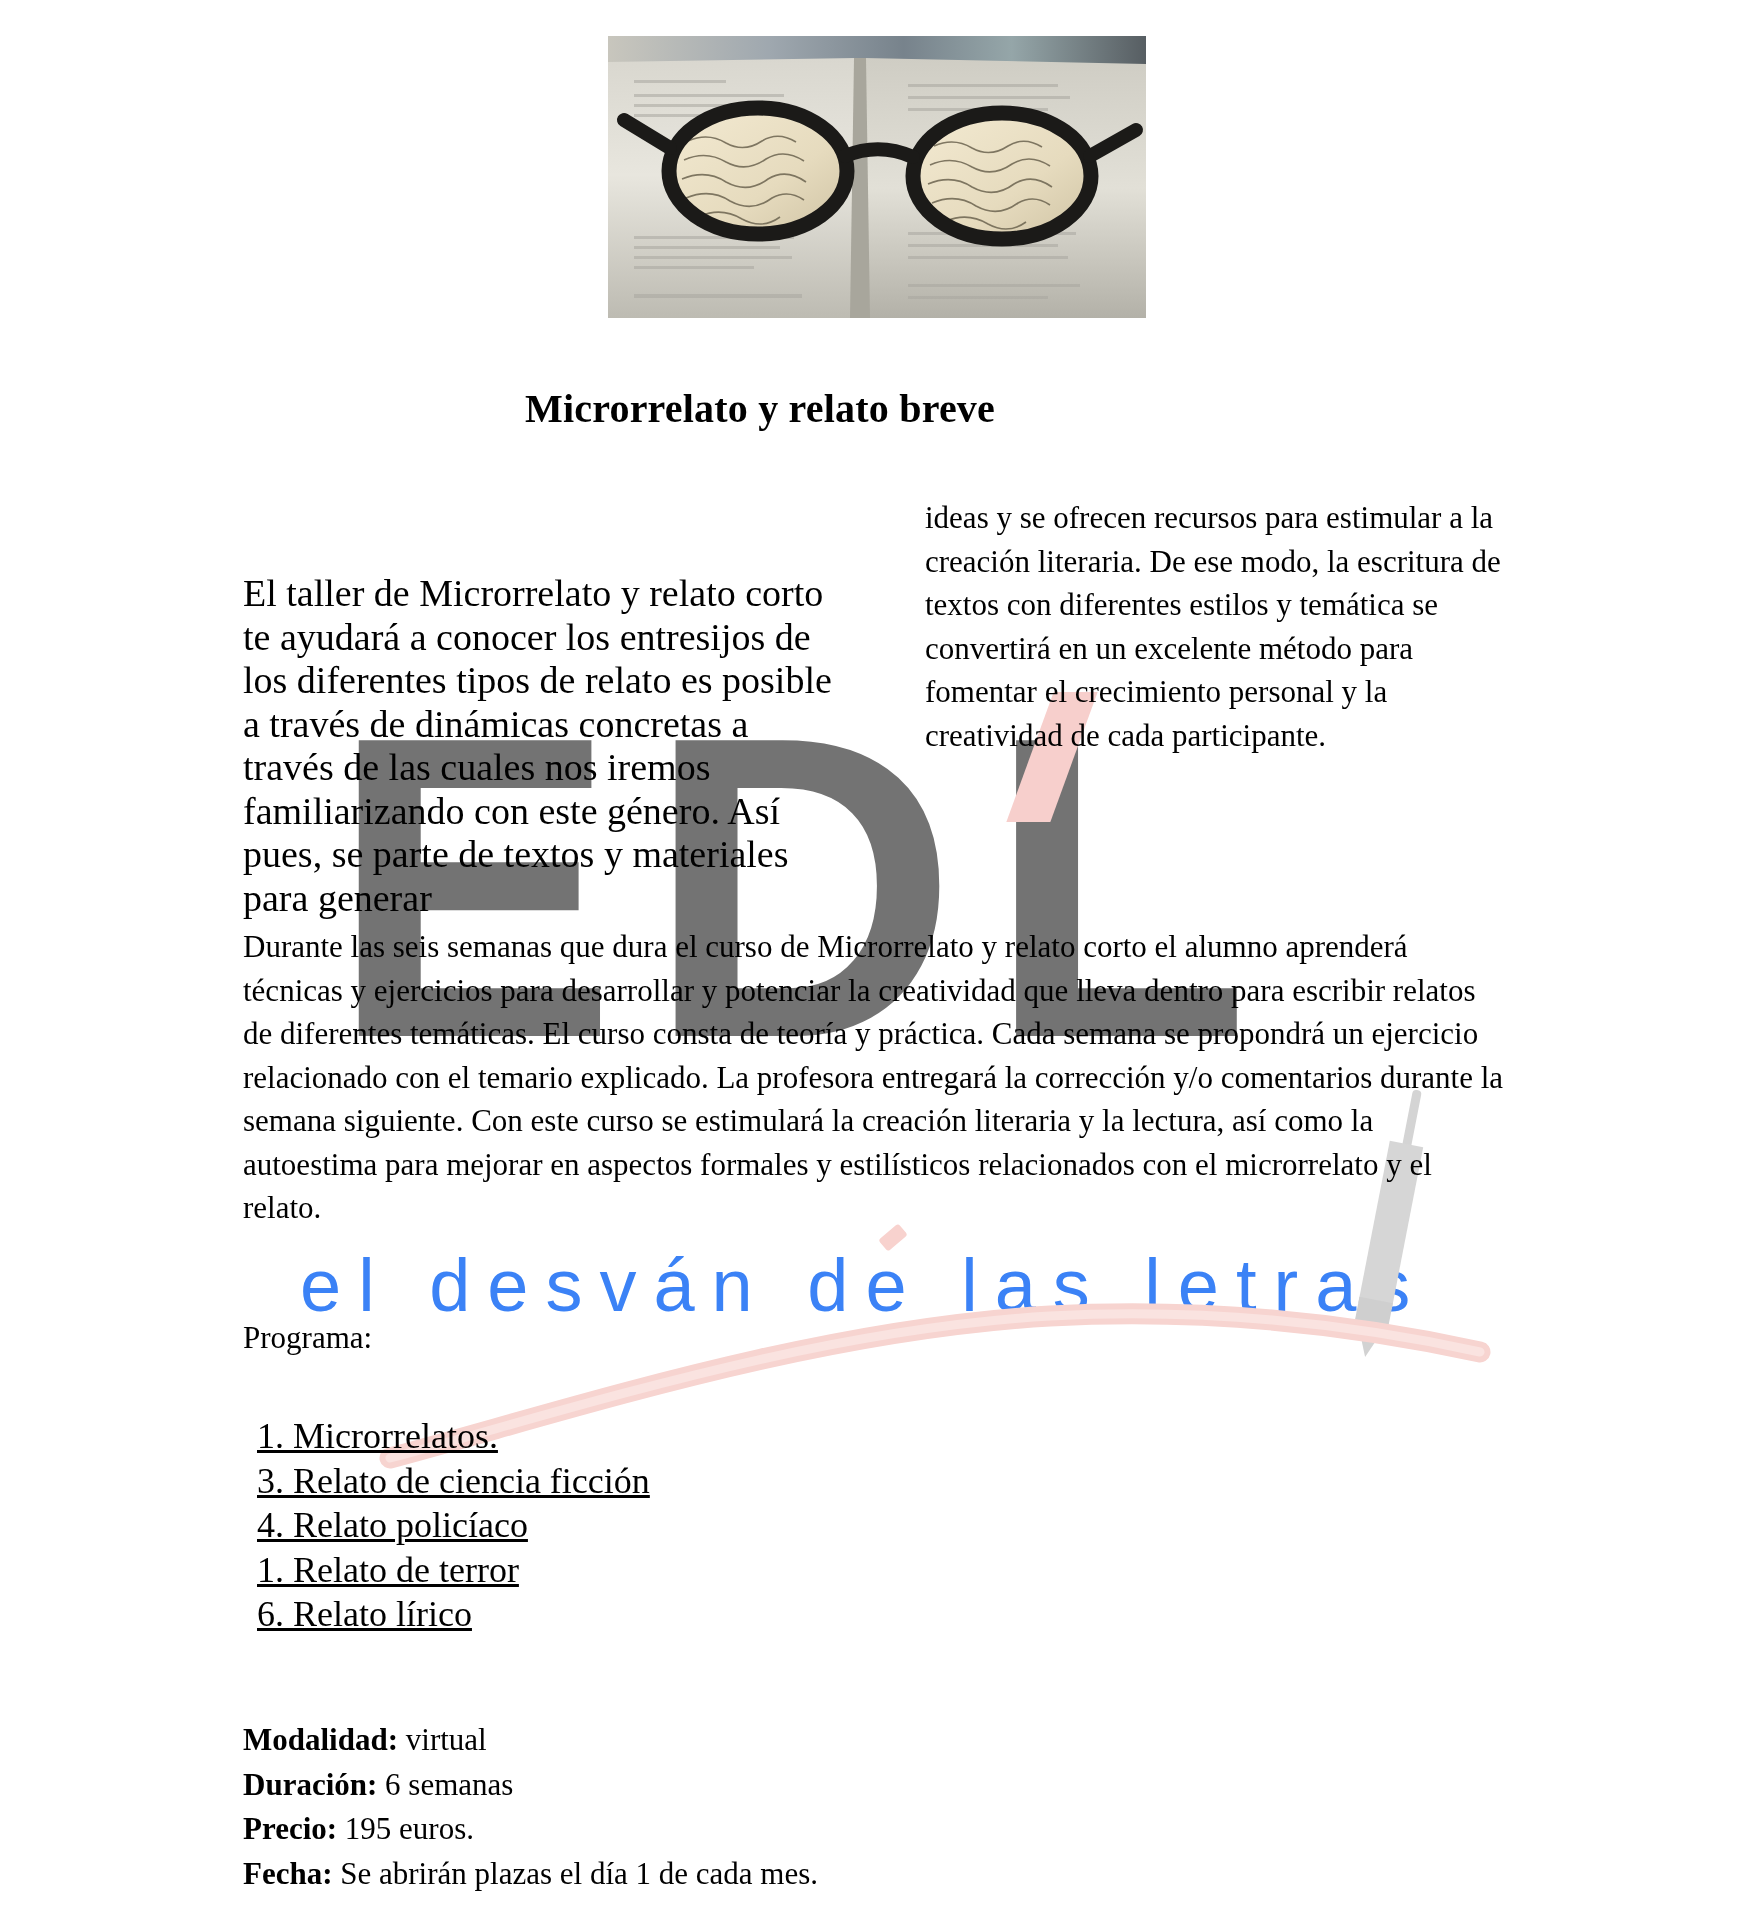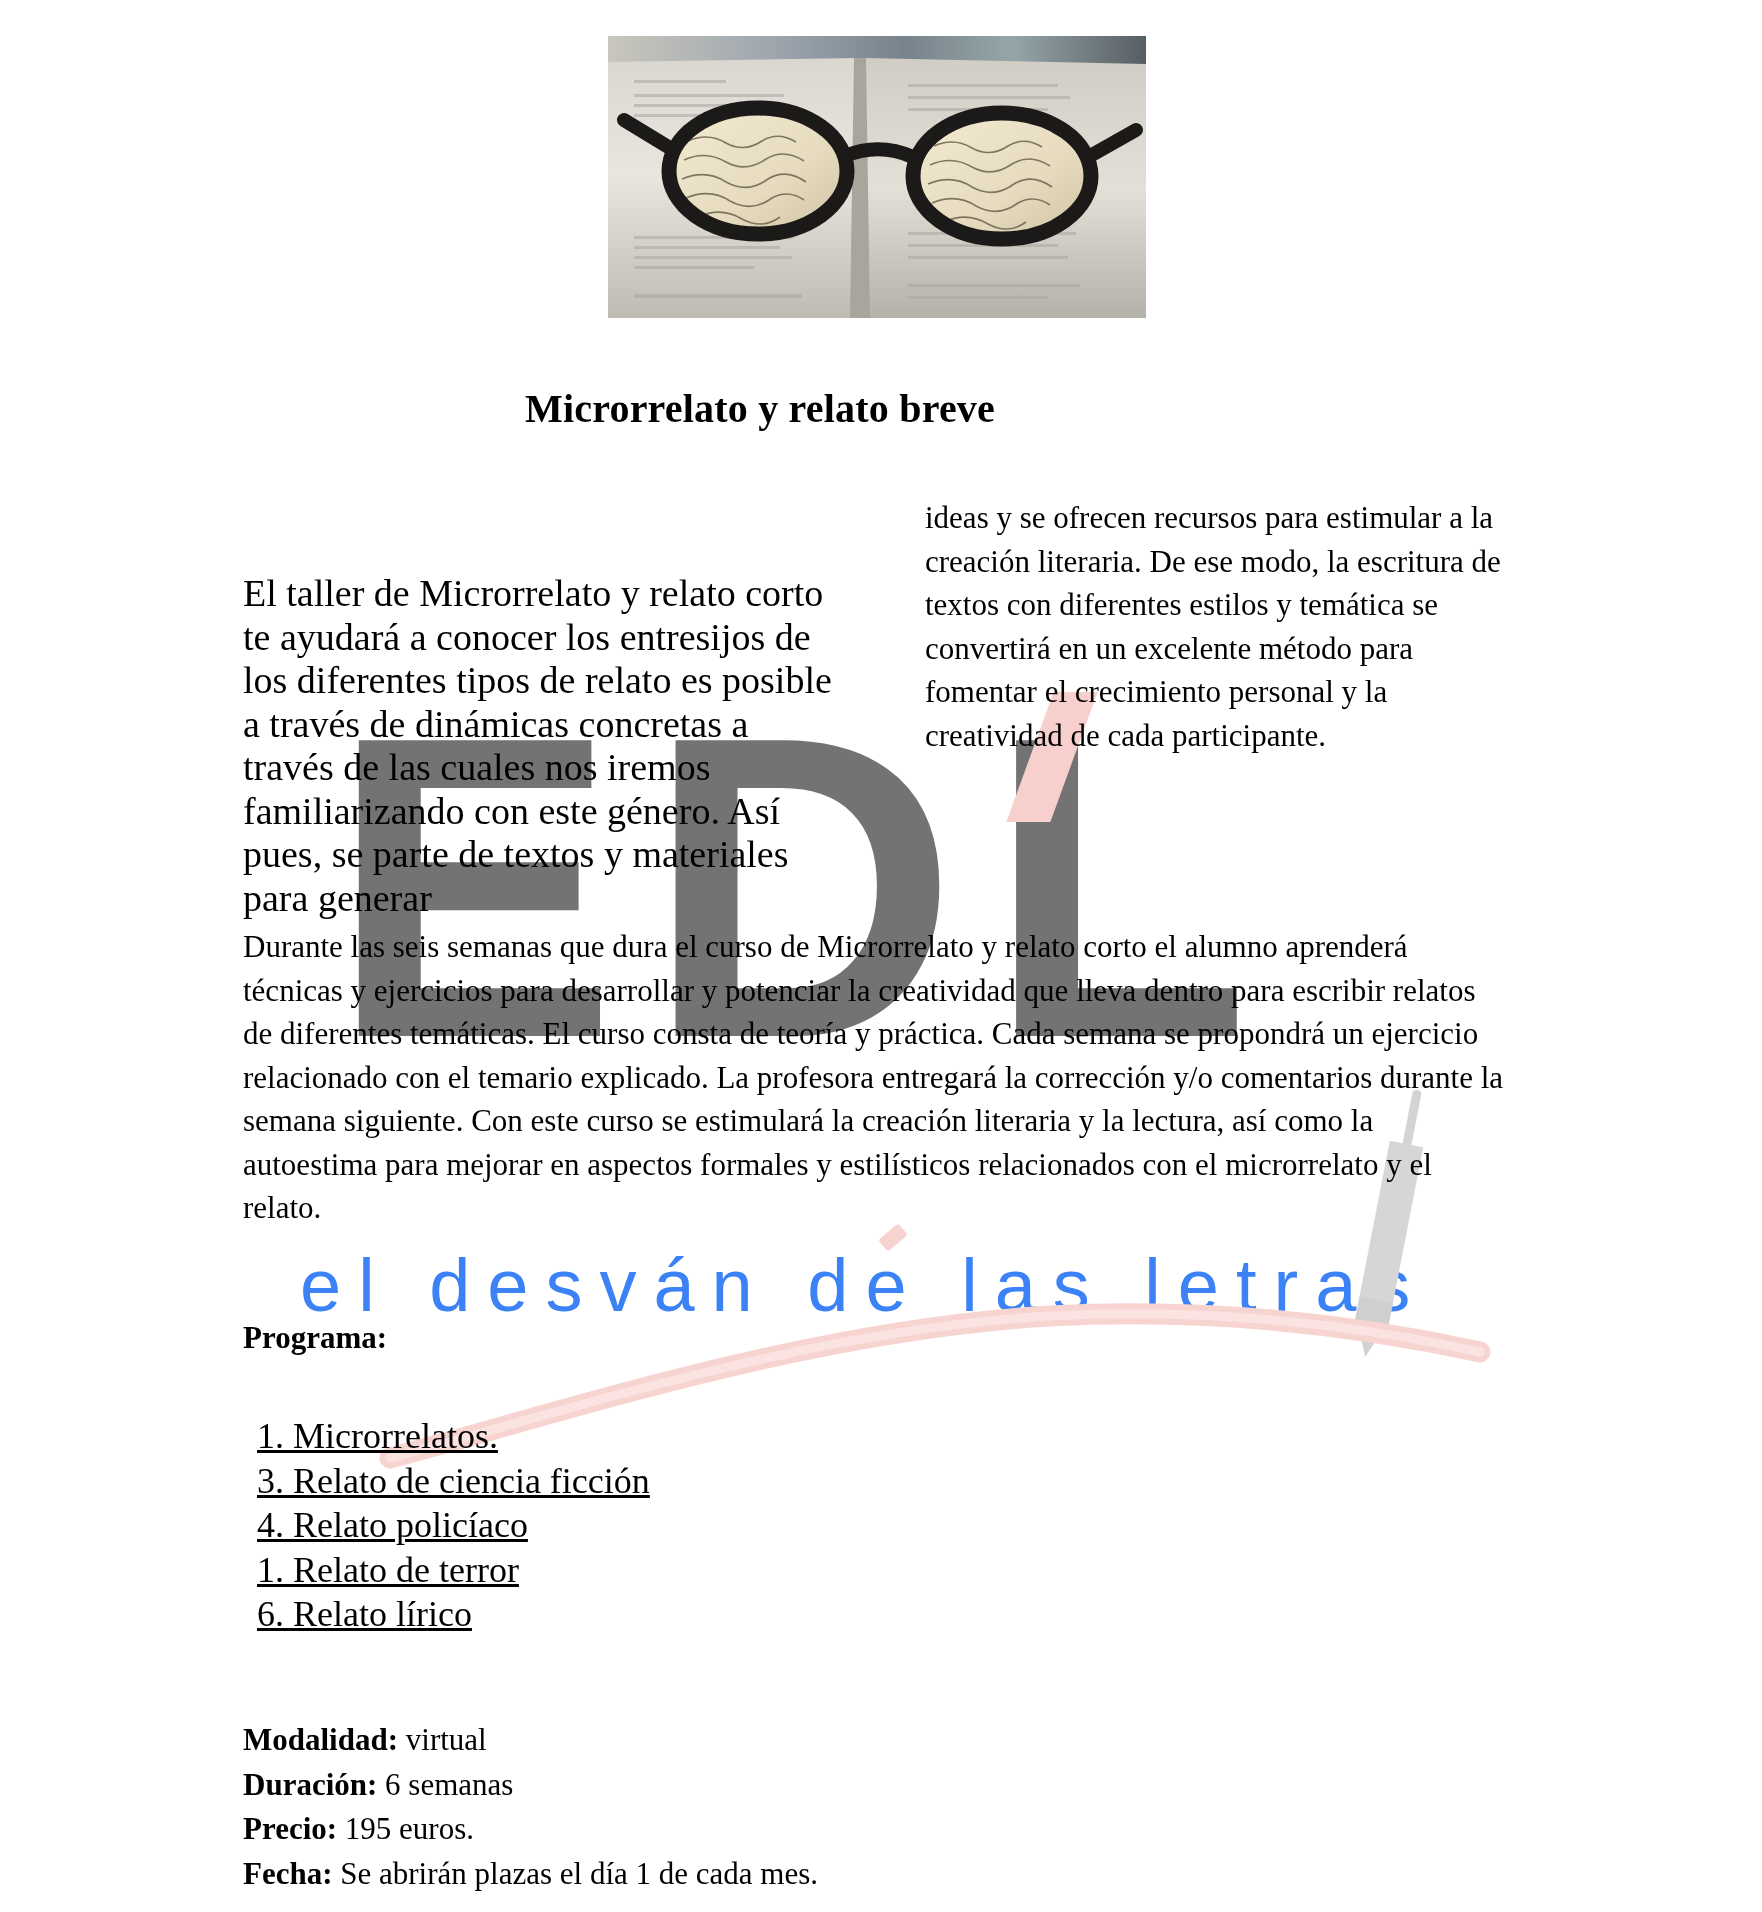--- a/index.html
+++ b/index.html
@@ -174,21 +174,21 @@
     font-size: 31px;
     line-height: 43.5px;
     text-align: left;
   }
 
   .programa-head {
     position: absolute;
     left: 243px;
     top: 1320px;
     font-size: 31px;
-    font-weight: 700;
+    font-weight: 400;
   }
 
   .programa-list {
     position: absolute;
     left: 243px;
     top: 1400px;
     width: 700px;
     font-size: 36px;
     line-height: 44.5px;
     list-style: none;

